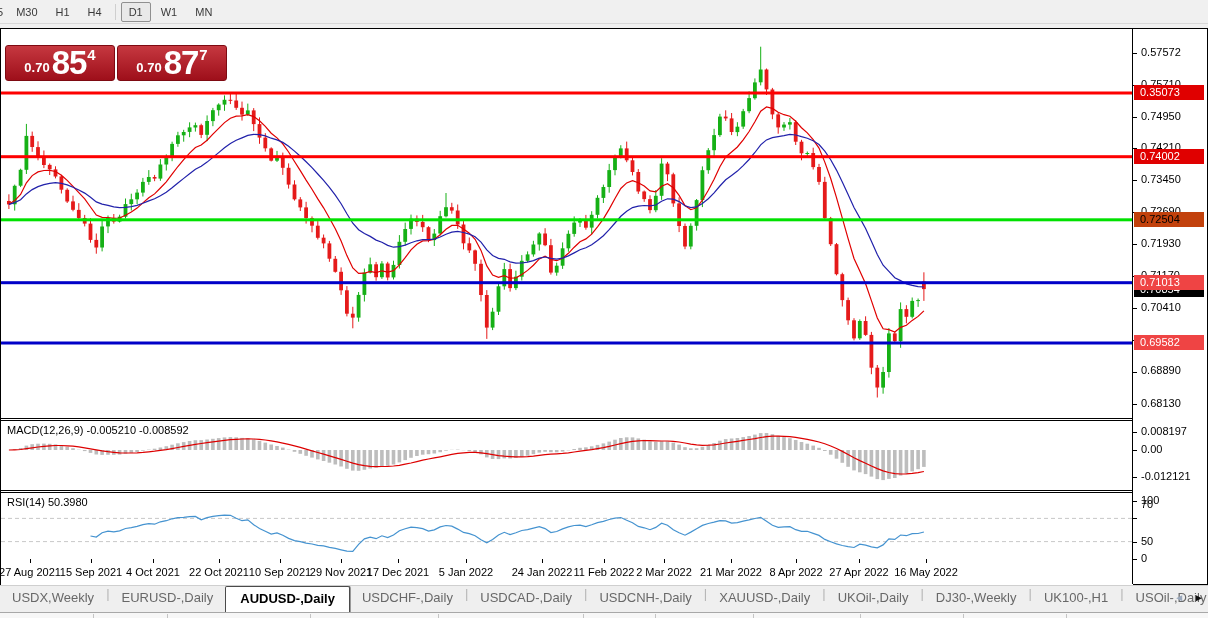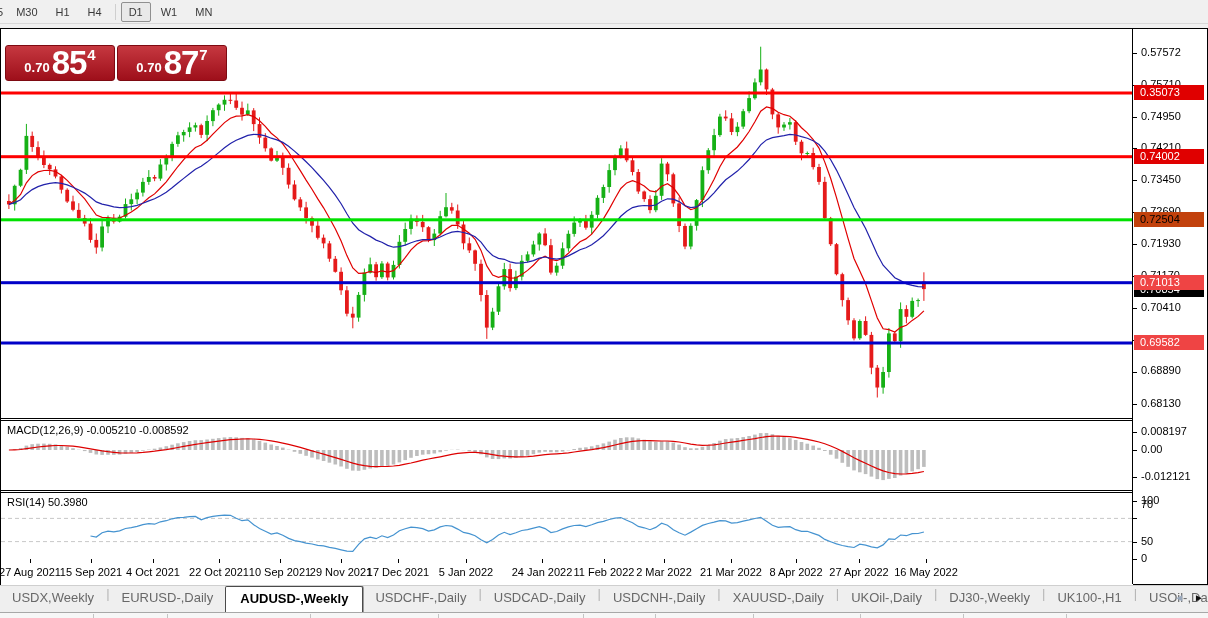--- a/index.html
+++ b/index.html
@@ -676,21 +676,21 @@
         <span class="tw-sup">7</span>
       </div>
     </div>
   </div>
 </div>
 
 <div class="tab-bar" id="tab-bar">
     <span class="tab">USDX,Weekly</span>
     <span class="tab-pipe">|</span>
     <span class="tab">EURUSD-,Daily</span>
-    <span class="tab active">AUDUSD-,Weekly</span>
+    <span class="tab active">AUDUSD-,Daily</span>
     <span class="tab">USDCHF-,Daily</span>
     <span class="tab-pipe">|</span>
     <span class="tab">USDCAD-,Daily</span>
     <span class="tab-pipe">|</span>
     <span class="tab">USDCNH-,Daily</span>
     <span class="tab-pipe">|</span>
     <span class="tab">XAUUSD-,Daily</span>
     <span class="tab-pipe">|</span>
     <span class="tab">UKOil-,Daily</span>
     <span class="tab-pipe">|</span>

